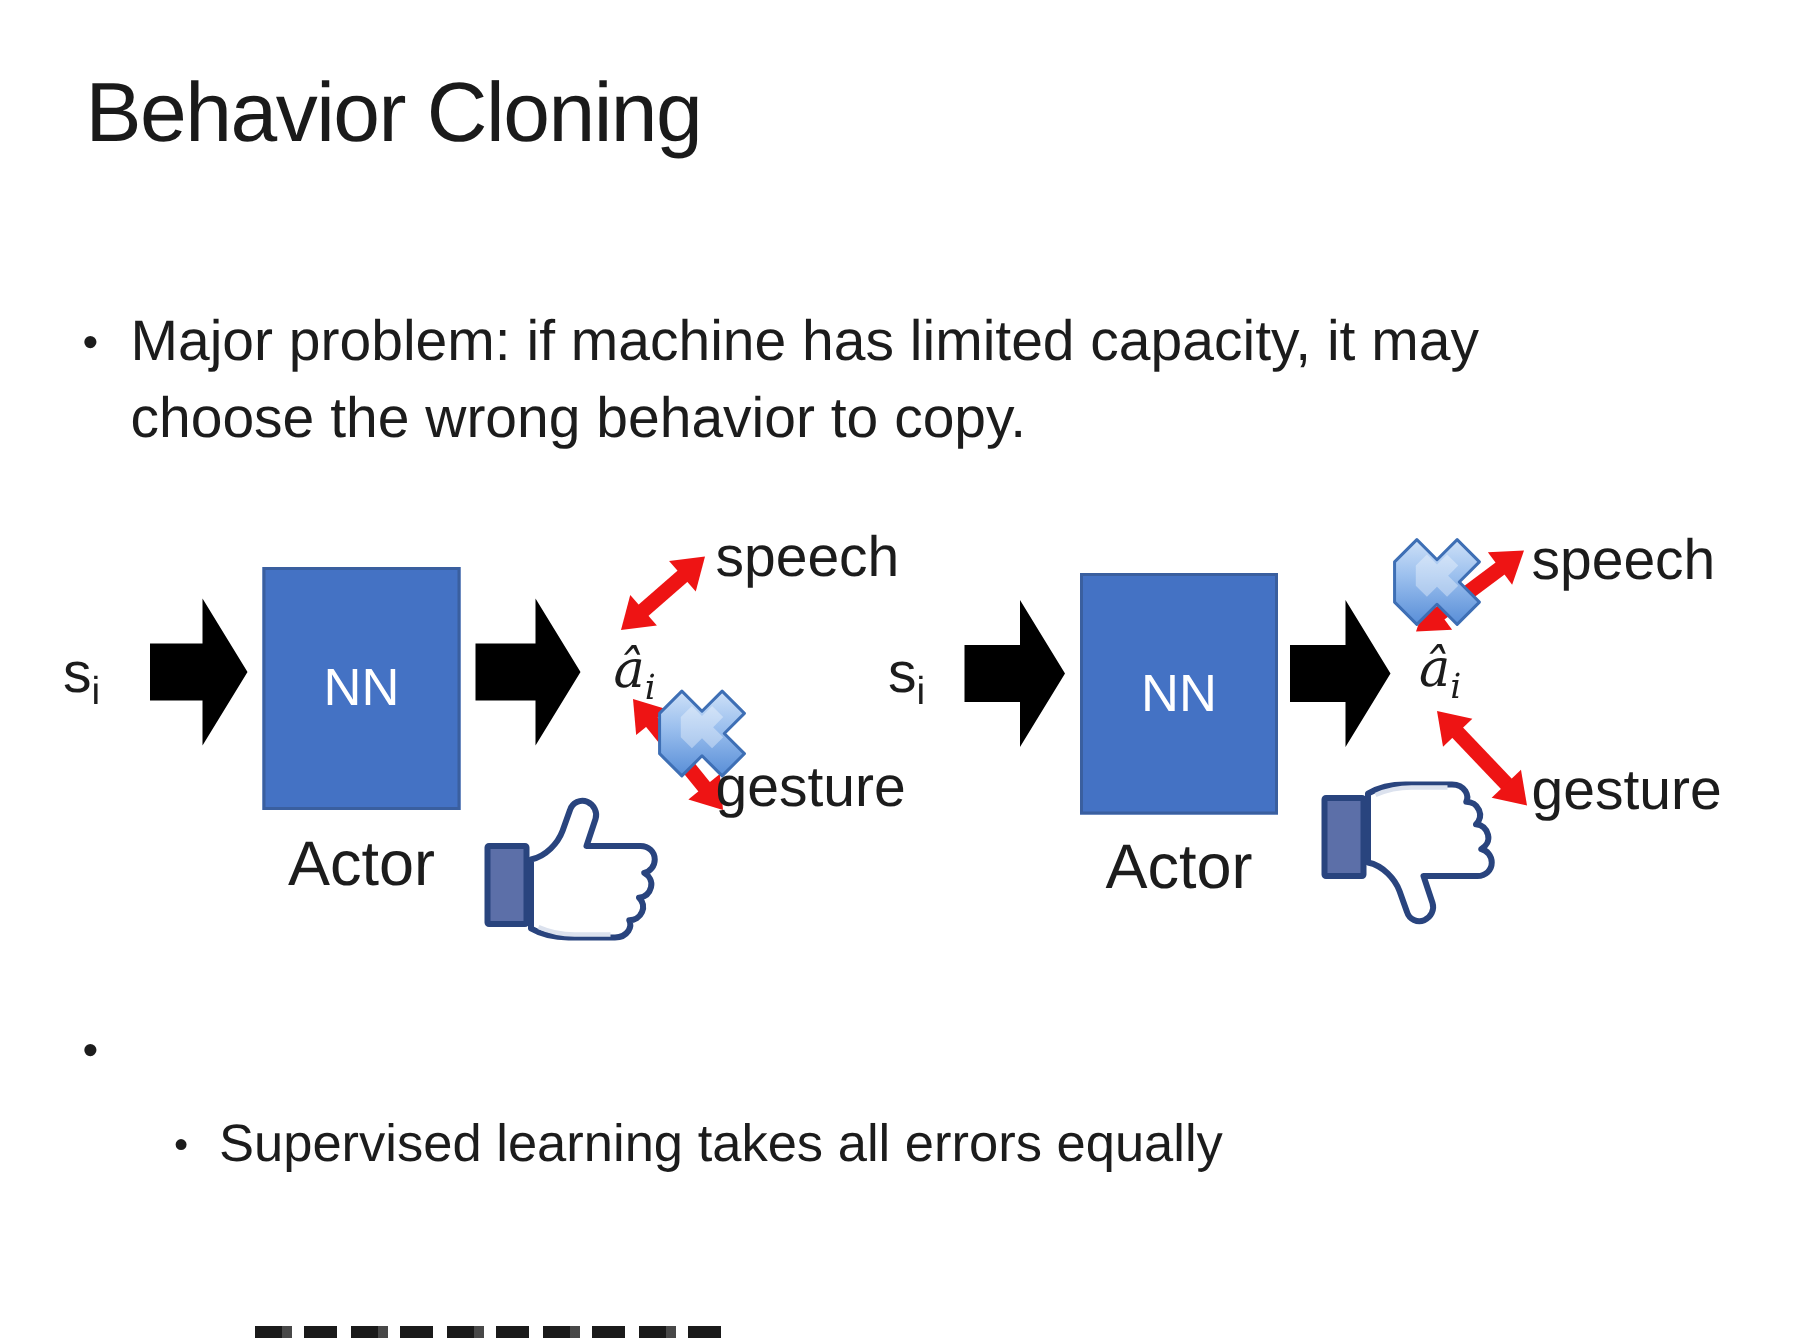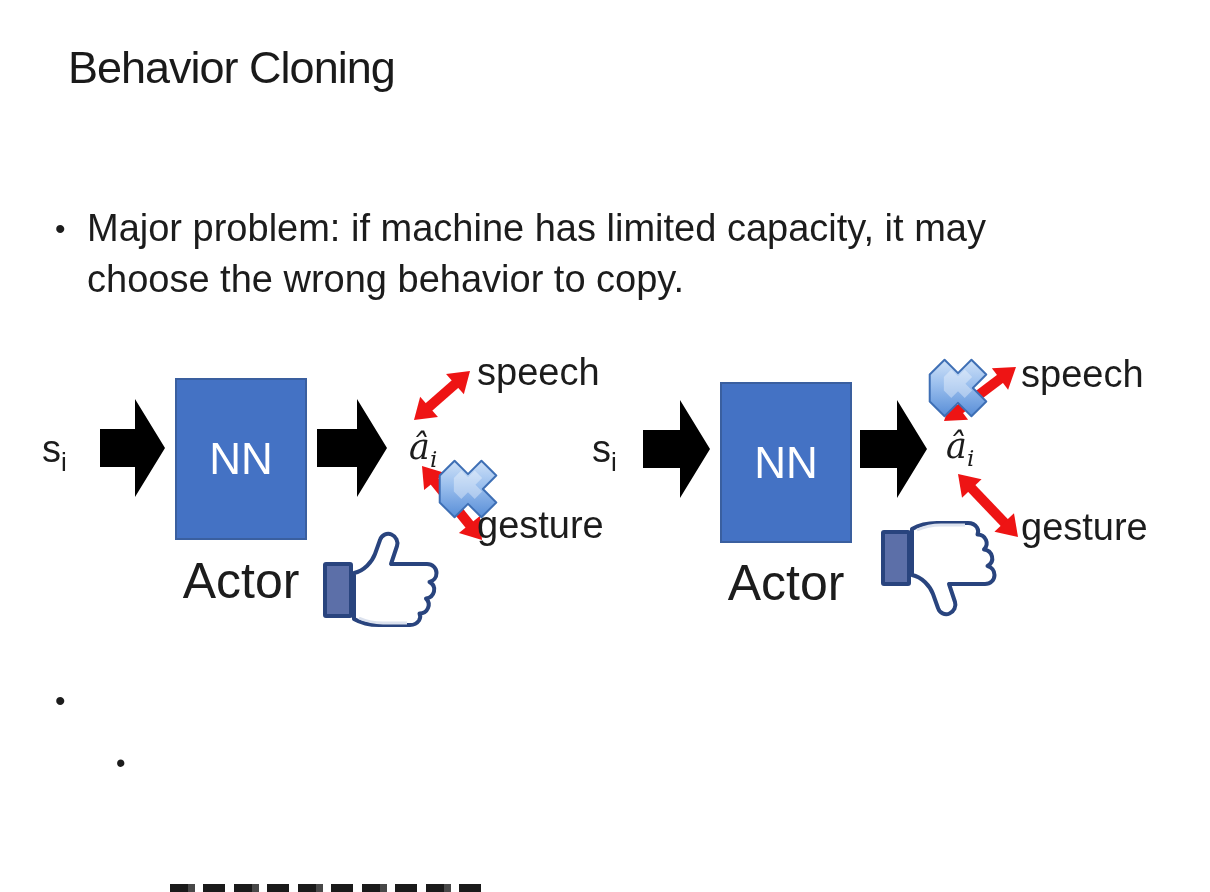--- a/index.html
+++ b/index.html
@@ -2,43 +2,42 @@
 <html style="--text: #1C1C1C; --nn-fill: #4472C4; --nn-border: #3A5F9F; --nn-text: #FFFFFF;"><head>
 <meta charset="utf-8">
 <style>
   html,body{margin:0;padding:0;background:#ffffff;}
   .slide{
     position:relative;width:1210px;height:892px;background:#fff;
     font-family:"Liberation Sans",sans-serif;overflow:hidden;color:var(--text,#1c1c1c);
   }
   .abs{position:absolute;}
   .title{
-    left:57px;top:42px;font-size:45px;font-weight:400;letter-spacing:-1px;color:#1a1a1a;
+    left:57px;top:42px;font-size:56px;font-weight:400;letter-spacing:-1px;color:#1a1a1a;
     white-space:nowrap;
-    margin-left:11px;
   }
   .bullet{display:flex;align-items:flex-start;}
   .bullet .marker{flex:0 0 32px;text-align:left;}
   .b1{left:55px;top:203px;width:1022px;font-size:38px;line-height:51px;}
   .b1 .marker{font-size:30px;line-height:51px;}
   .b2{left:55px;top:676px;width:1100px;font-size:38px;line-height:50px;}
   .b2 .marker{font-size:30px;line-height:50px;}
   .b3{left:116px;top:740px;width:1000px;font-size:35px;line-height:46px;}
   .b3 .marker{flex:0 0 30px;font-size:27px;line-height:46px;}
   .dlabel{font-size:38px;line-height:42px;white-space:nowrap;}
   .dlabel sub{font-size:26px;line-height:0;}
   .nnbox{
     display:flex;align-items:center;justify-content:center;
     background:var(--nn-fill,#4472C4);border:2px solid var(--nn-border,#3A5F9F);
     box-sizing:border-box;
   }
-  .nnbox .nntext{color:var(--nn-text,#fff);font-size:44px;}
+  .nnbox .nntext{color:var(--nn-text,#fff);font-size:35px;}
   .mathlabel{font-family:"DejaVu Serif",serif;font-style:italic;font-size:35px;white-space:nowrap;margin-left:13px;}
   .mathlabel sub{font-size:23px;line-height:0;}
-  .actor{text-align:center;font-size:50px;}
+  .actor{text-align:center;font-size:42px;}
   .gfx{position:absolute;left:0;top:0;}
   .sliver{
     left:170px;top:884px;width:320px;height:8px;
     background:repeating-linear-gradient(90deg,
       #1a1a1a 0 18px, rgba(26,26,26,.8) 18px 25px, transparent 25px 33px,
       #1a1a1a 33px 55px, transparent 55px 64px);
   }
 </style>
 </head>
 <body>
@@ -141,16 +140,17 @@
   </div>
   <div class="abs dlabel" style="left:1021px;top:353px;">speech</div>
   <div class="abs dlabel" style="left:1021px;top:506px;">gesture</div>
   <div class="abs actor" style="left:720px;top:554px;width:132px;">Actor</div>
 
   <div class="abs bullet b2">
     <span class="marker">•</span>
   </div>
   <div class="abs bullet b3">
     <span class="marker">•</span>
+    <span>Supervised learning takes all errors equally</span>
   </div>
 
   <div class="abs sliver"></div>
 </div>
 
 </body></html>

